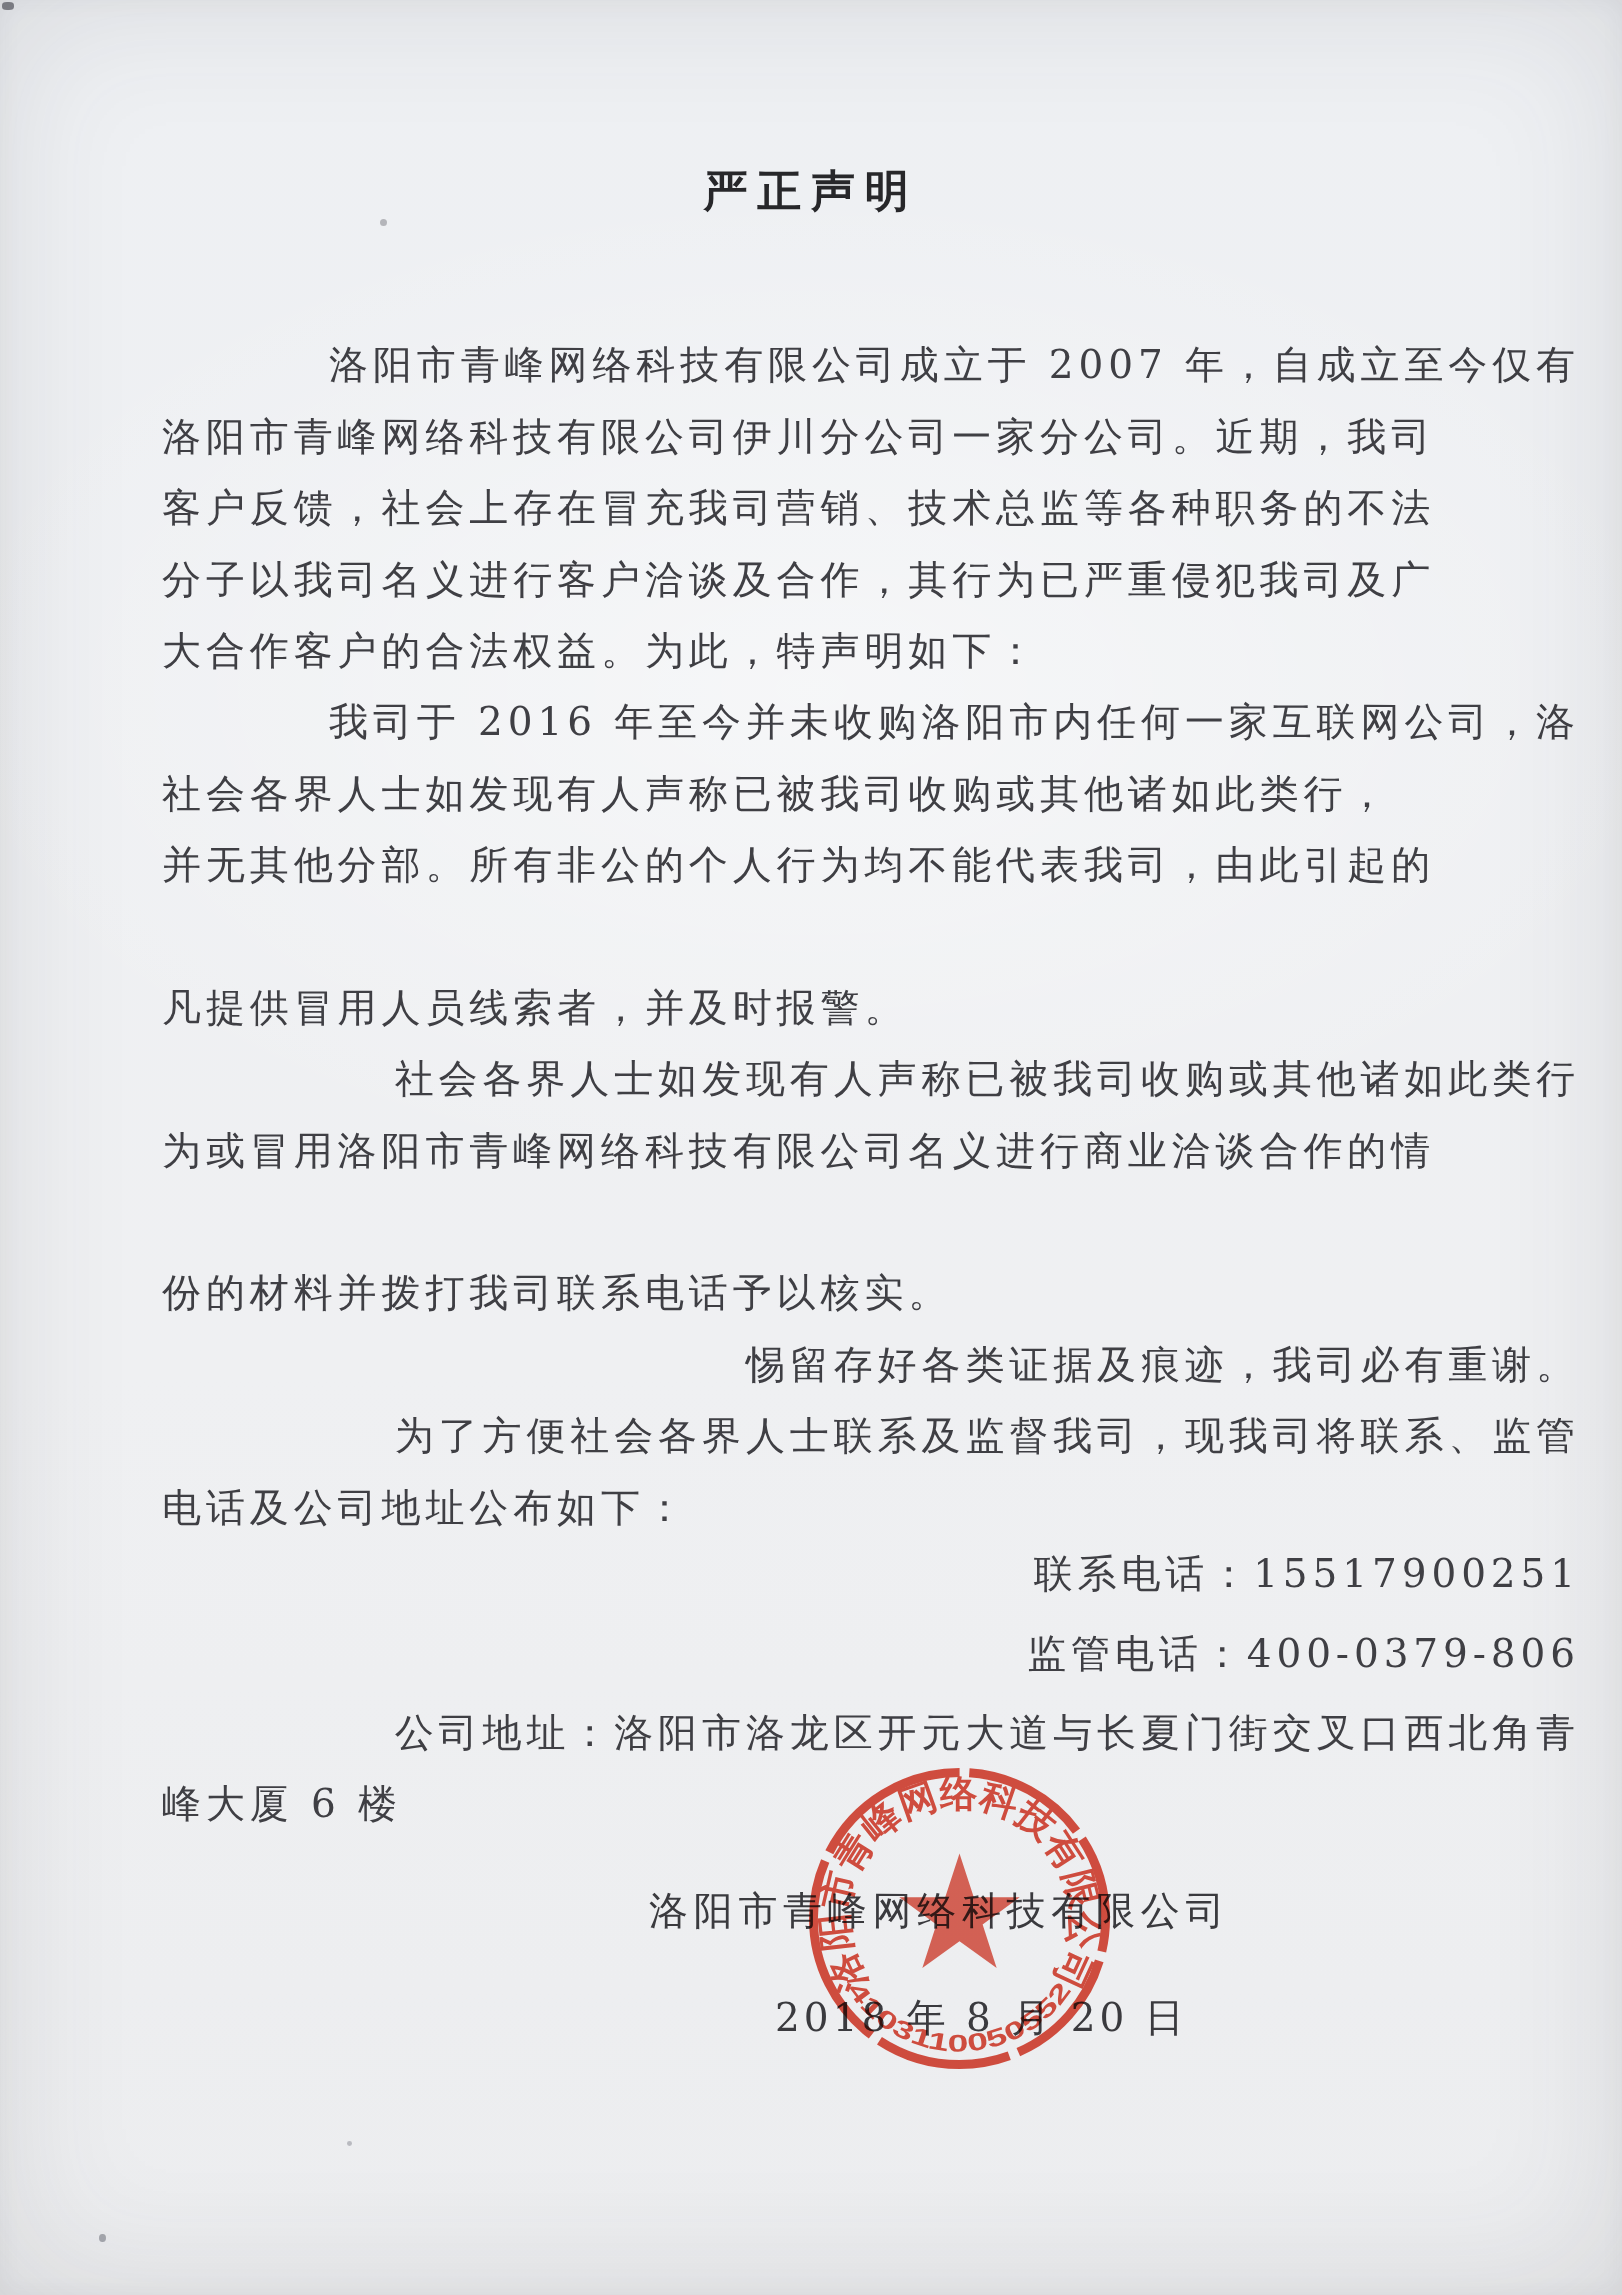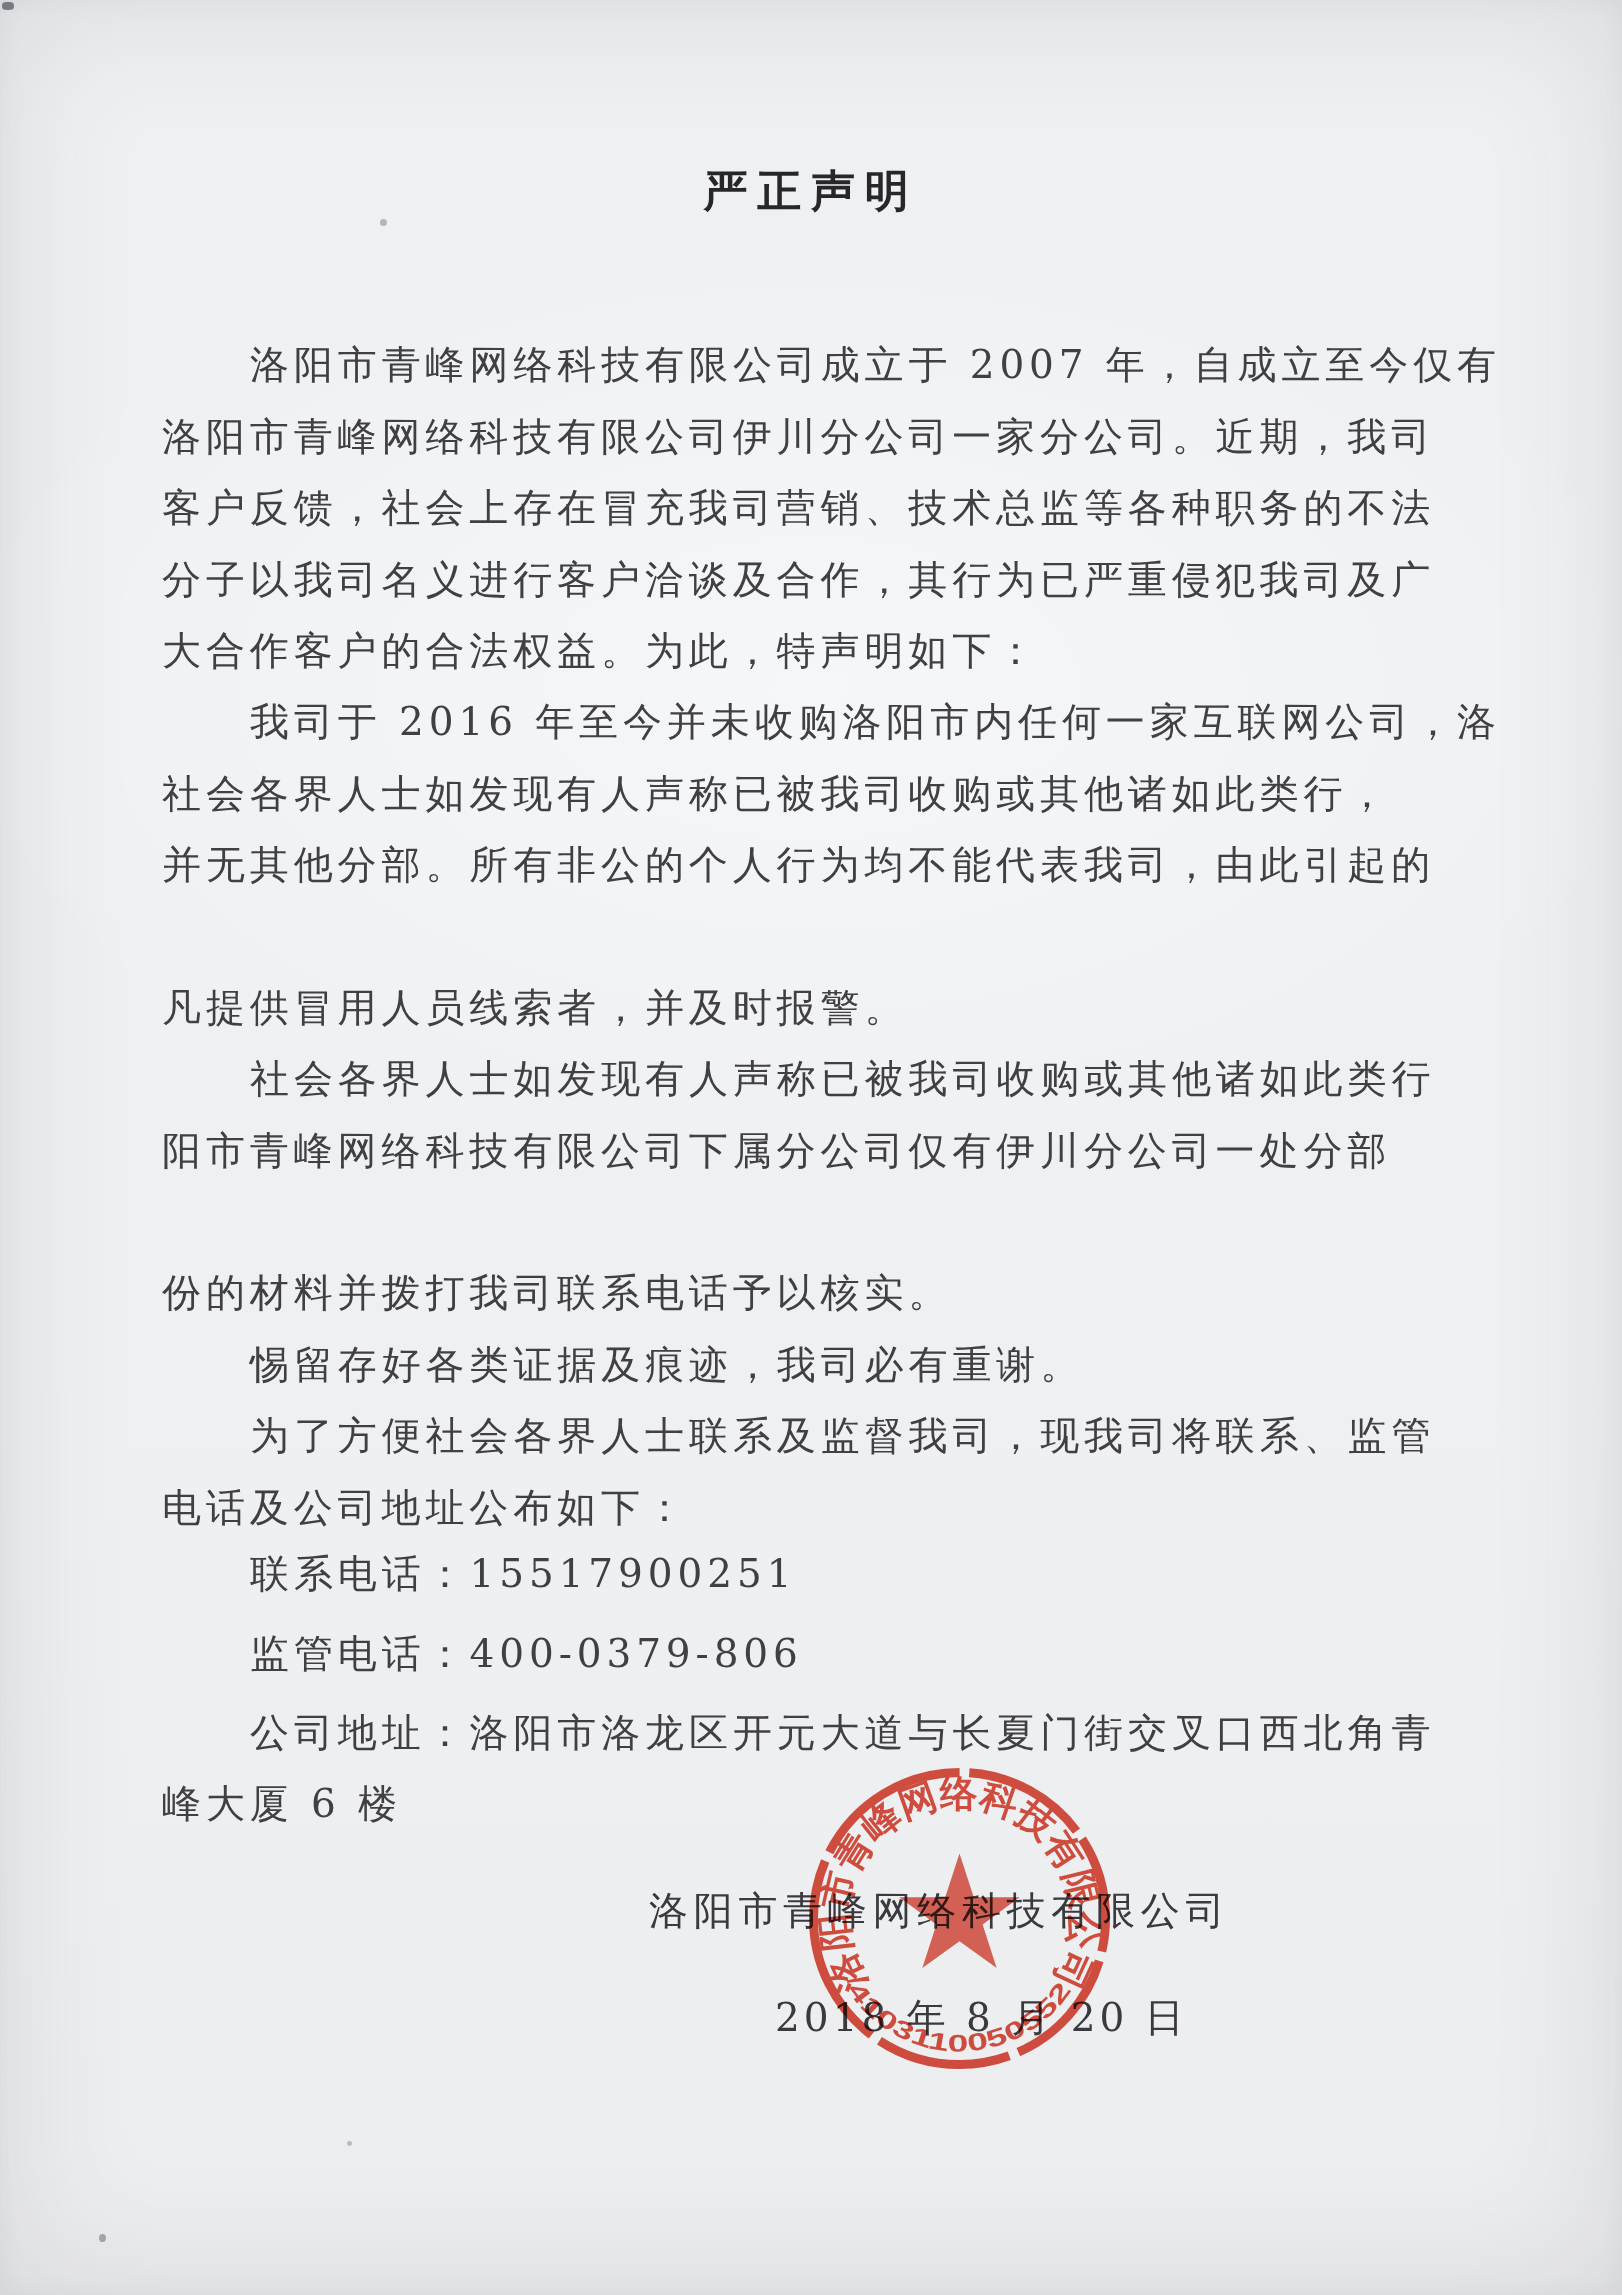--- a/index.html
+++ b/index.html
@@ -24,21 +24,21 @@
     font-weight:bold;
     font-size:44px;
     letter-spacing:9.7px;
     color:#27272a;
   }
   .bl{
     position:absolute;left:162px;width:1330px;height:55px;line-height:55px;
     font-size:39px;letter-spacing:4.9px;white-space:nowrap;
     color:#3f3f44;
   }
-  .ind{left:250px;}
+  .ind{left:250px;text-align:right;}
   .sig{
     position:absolute;left:649px;top:1883px;height:55px;line-height:55px;
     font-size:39px;letter-spacing:5.7px;white-space:nowrap;color:#3a3a3e;
   }
   .date{
     position:absolute;left:775px;top:1990px;height:55px;line-height:55px;
     font-size:39px;letter-spacing:4px;white-space:nowrap;color:#3a3a3e;
   }
   .seal{
     position:absolute;left:781px;top:1740px;width:357px;height:357px;
@@ -61,21 +61,21 @@
   <div class="bl ind" style="top:337px">洛阳市青峰网络科技有限公司成立于 2007 年，自成立至今仅有</div>
   <div class="bl" style="top:409px">洛阳市青峰网络科技有限公司伊川分公司一家分公司。近期，我司</div>
   <div class="bl" style="top:480px">客户反馈，社会上存在冒充我司营销、技术总监等各种职务的不法</div>
   <div class="bl" style="top:552px">分子以我司名义进行客户洽谈及合作，其行为已严重侵犯我司及广</div>
   <div class="bl" style="top:623px">大合作客户的合法权益。为此，特声明如下：</div>
   <div class="bl ind" style="top:694px">我司于 2016 年至今并未收购洛阳市内任何一家互联网公司，洛</div>
   <div class="bl" style="top:766px">社会各界人士如发现有人声称已被我司收购或其他诸如此类行，</div>
   <div class="bl" style="top:837px">并无其他分部。所有非公的个人行为均不能代表我司，由此引起的</div>
   <div class="bl" style="top:980px">凡提供冒用人员线索者，并及时报警。</div>
   <div class="bl ind" style="top:1051px">社会各界人士如发现有人声称已被我司收购或其他诸如此类行</div>
-  <div class="bl" style="top:1123px">阳市青峰网络科技有限公司下属分公司仅有伊川分公司一处分部</div>
+  <div class="bl" style="top:1123px">为或冒用洛阳市青峰网络科技有限公司名义进行商业洽谈合作的情</div>
   <div class="bl" style="top:1265px">份的材料并拨打我司联系电话予以核实。</div>
   <div class="bl ind" style="top:1337px">惕留存好各类证据及痕迹，我司必有重谢。</div>
   <div class="bl ind" style="top:1408px">为了方便社会各界人士联系及监督我司，现我司将联系、监管</div>
   <div class="bl" style="top:1480px">电话及公司地址公布如下：</div>
   <div class="bl ind" style="top:1546px">联系电话：15517900251</div>
   <div class="bl ind" style="top:1626px">监管电话：400-0379-806</div>
   <div class="bl ind" style="top:1705px">公司地址：洛阳市洛龙区开元大道与长夏门街交叉口西北角青</div>
   <div class="bl" style="top:1776px">峰大厦 6 楼</div>
 
   <div class="sig">洛阳市青峰网络科技有限公司</div>

